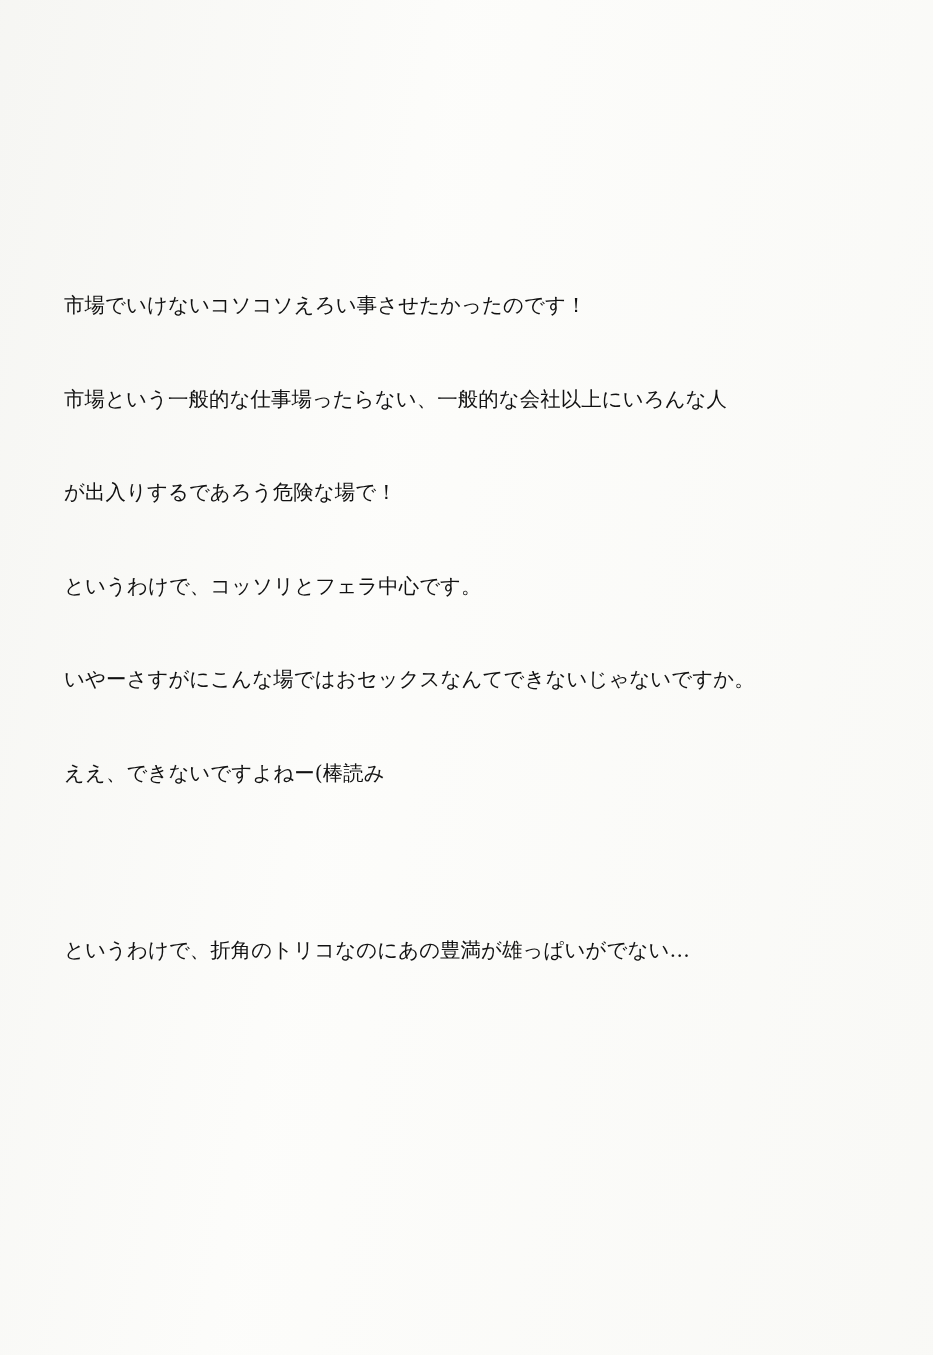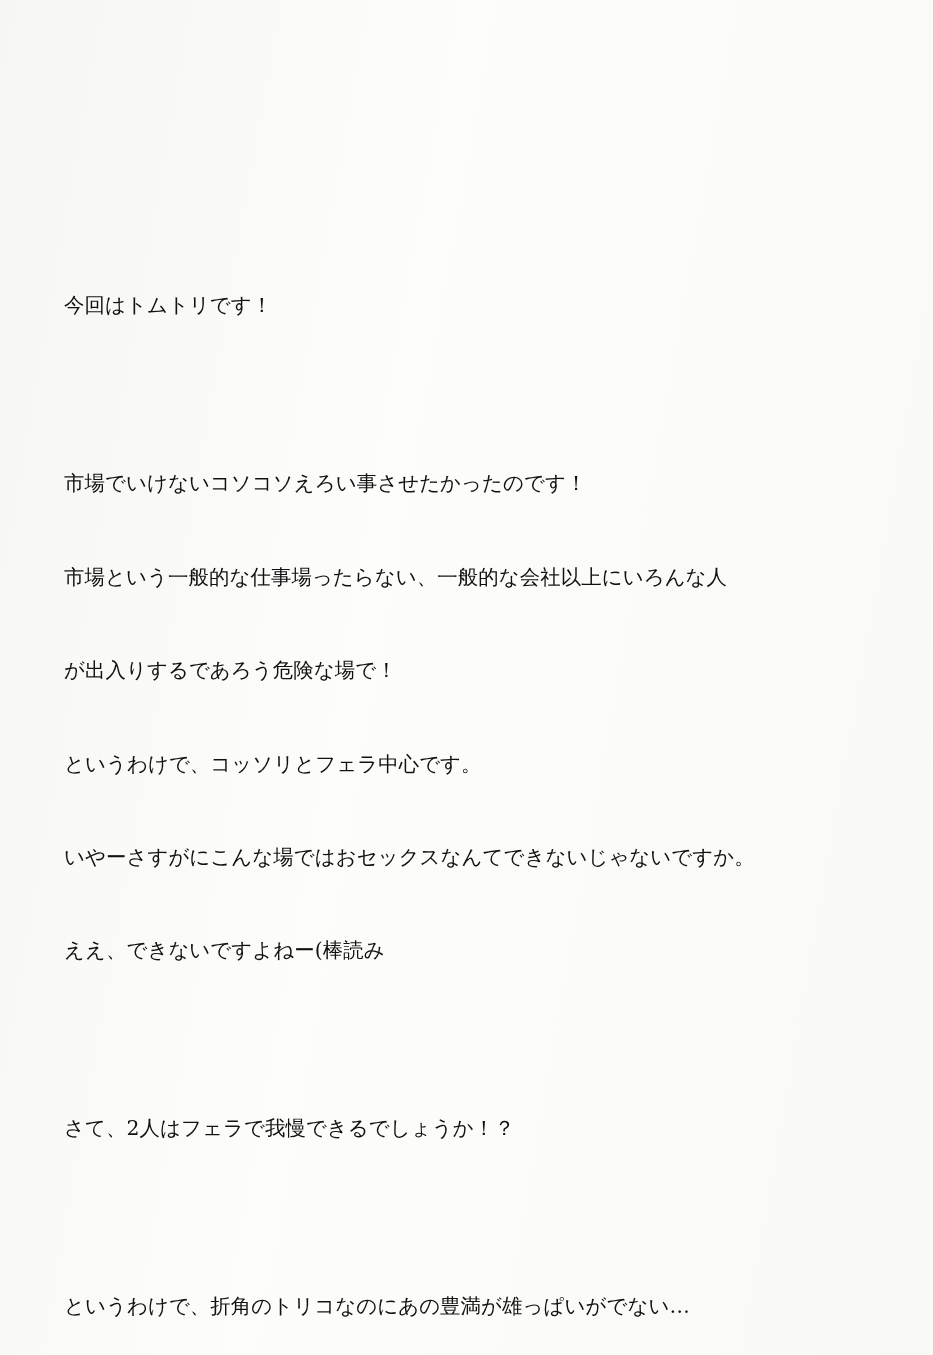--- a/index.html
+++ b/index.html
@@ -47,36 +47,30 @@
     transform-origin: left center;
   }
 </style>
 </head>
 <body>
 
 <div class="page"></div>
 
 <div class="afterword">
 
-  <p class="para">
-    <span class="line">今回はトムトリです！</span>
-  </p>
 
   <p class="para">
     <span class="line">市場でいけないコソコソえろい事させたかったのです！</span>
     <span class="line">市場という一般的な仕事場ったらない、一般的な会社以上にいろんな人</span>
     <span class="line">が出入りするであろう危険な場で！</span>
     <span class="line">というわけで、コッソリとフェラ中心です。</span>
     <span class="line">いやーさすがにこんな場ではおセックスなんてできないじゃないですか。</span>
     <span class="line">ええ、できないですよねー(棒読み</span>
   </p>
 
-  <p class="para">
-    <span class="line">さて、2人はフェラで我慢できるでしょうか！？</span>
-  </p>
 
   <p class="para">
     <span class="line">というわけで、折角のトリコなのにあの豊満が雄っぱいがでない…</span>
     
     
     
     
     
     
     

